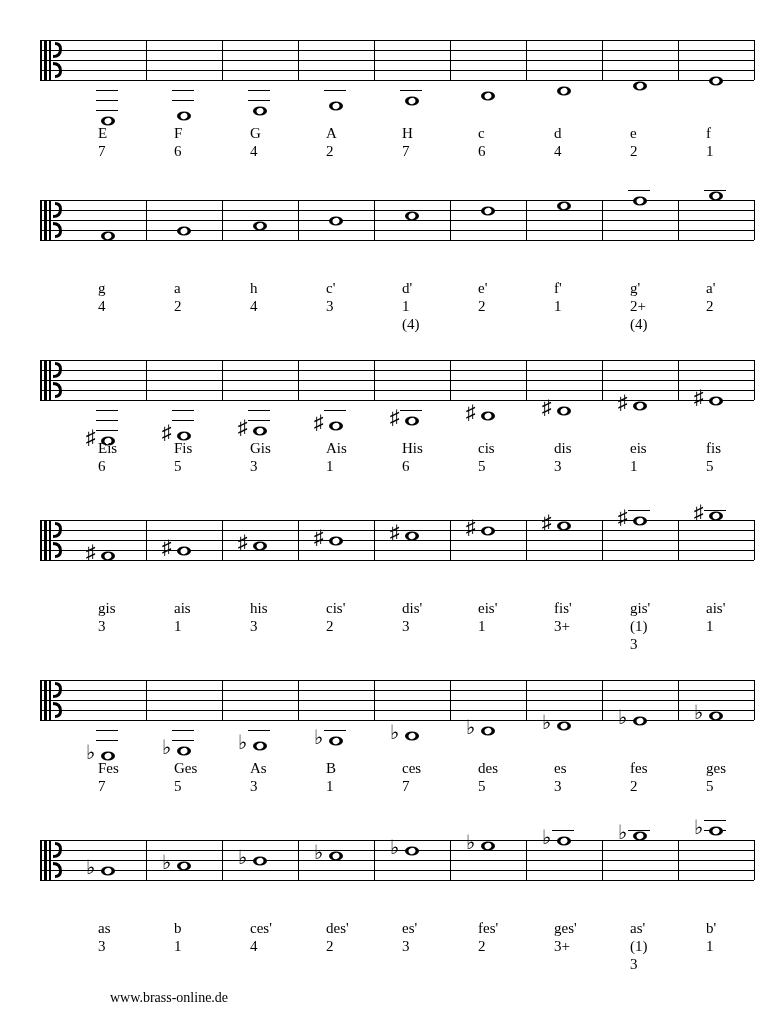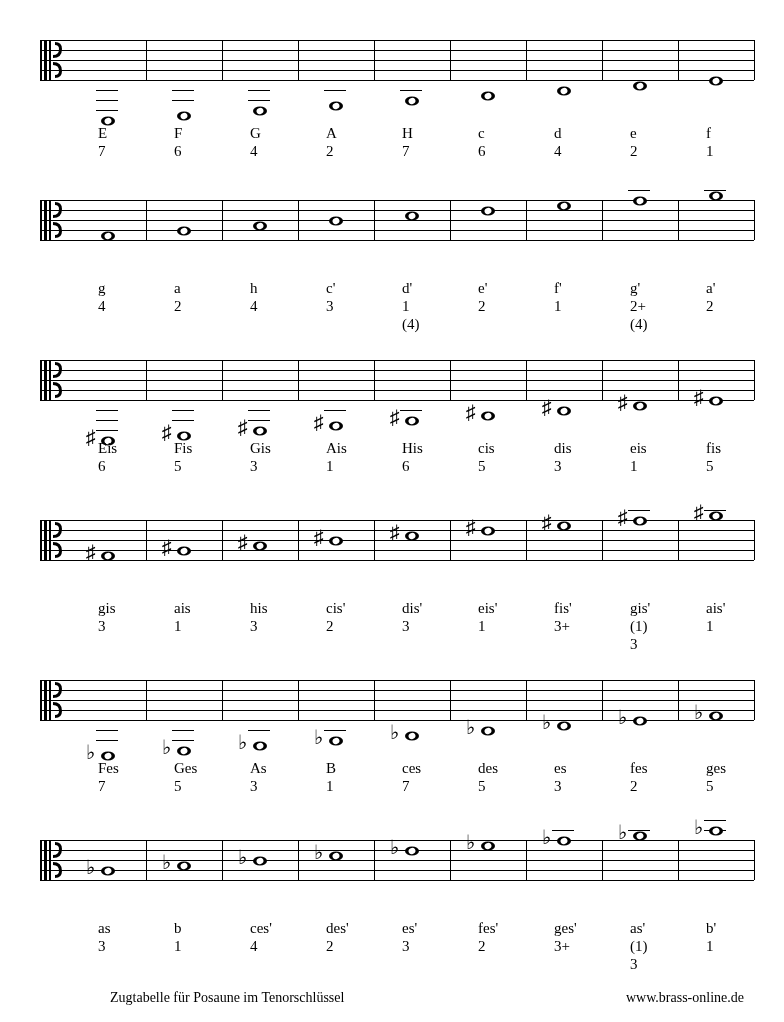--- a/index.html
+++ b/index.html
@@ -745,15 +745,14 @@
               <ellipse cx="8" cy="5" rx="3.5" ry="3" fill="#fff" transform="rotate(-25 8 5)"></ellipse>
             </svg></div>
           <div class="note-label" style="top: 80px;">b'</div>
           <div class="note-pos" style="top: 98px;">1</div>
         </div>
       </div>
     </div>
   </div>
 
 <div class="footer">
-  <span>Zugtabelle für Posaune im Tenorschlüssel</span>
   <span>www.brass-online.de</span>
 </div>
 
 </body></html>

